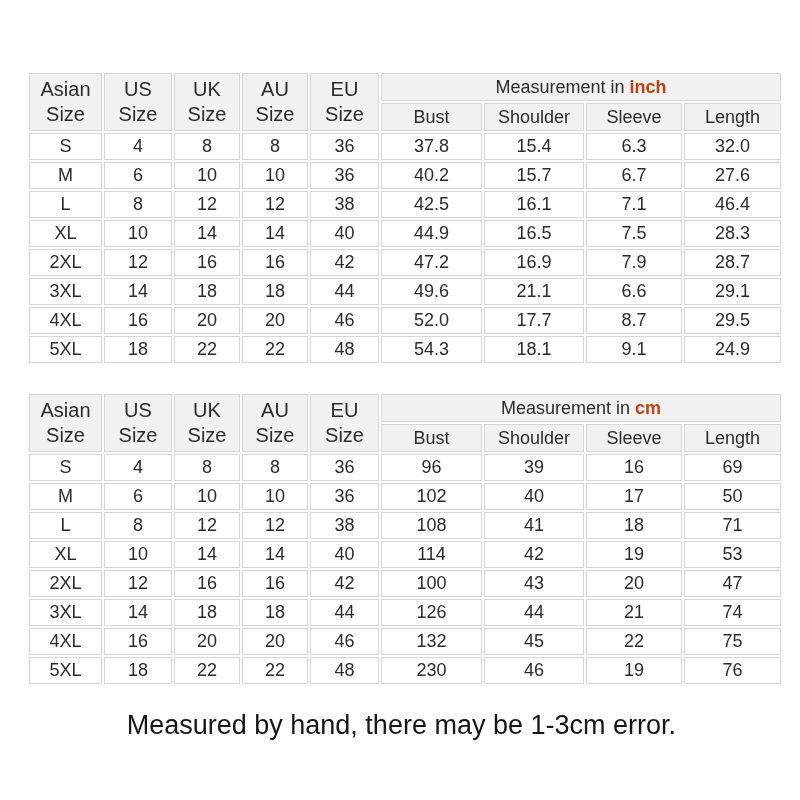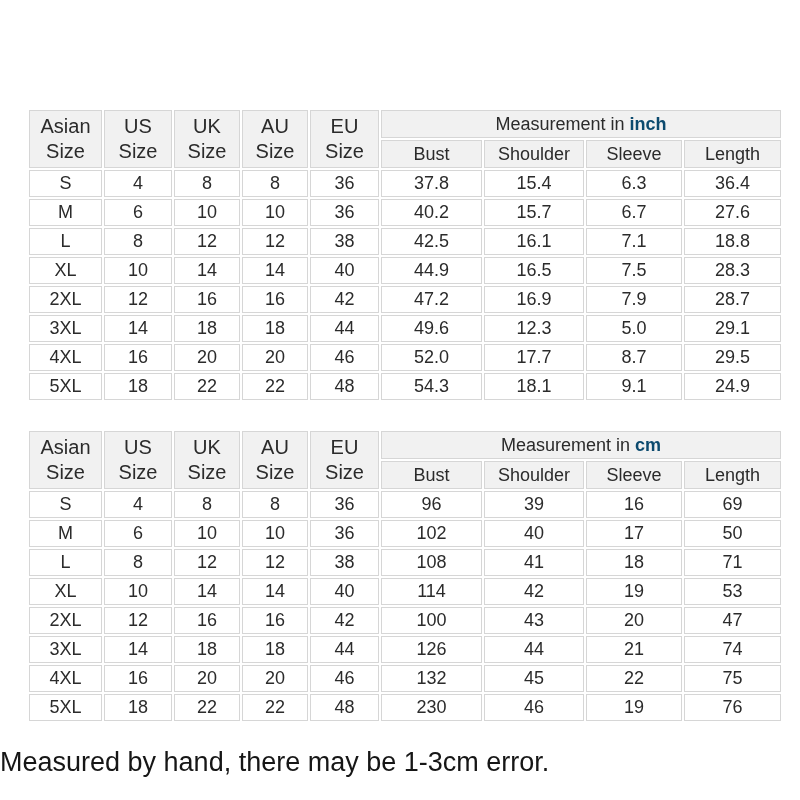--- a/index.html
+++ b/index.html
@@ -1,38 +1,38 @@
 <!DOCTYPE html>
 <html><head>
 <meta charset="utf-8">
 <style>
   html, body { margin:0; padding:0; background:#ffffff; }
   body {
     width:800px; height:800px; overflow:hidden;
     font-family:"Liberation Sans", sans-serif; color:#2b2b2b;
   }
-  .page { padding-top:108px; padding-left:27px; }
+  .page { padding-top:71px; padding-left:27px; }
   table.size-table {
     border-collapse:separate; border-spacing:2px; table-layout:fixed;
   }
   table.size-table th, table.size-table td {
     box-sizing:border-box; border:1px solid #d6d6d6; background:#ffffff;
     text-align:center; vertical-align:middle; padding:0; font-weight:normal;
     overflow:hidden;
   }
   table.size-table thead th { background:#f1f1f1; }
   .size-th { font-size:20px; line-height:1.25; white-space:pre-line; }
   .meas-th { font-size:18px; height:28px; }
   .sub-th  { font-size:18px; height:28px; }
   table.size-table td { font-size:18px; height:27px; }
   .bold { font-weight:bold; }
-  .unit { color:#0c4a6e; font-weight:bold; margin-left:5px; }
+  .unit { color:#c2410c; font-weight:bold; margin-left:5px; }
   .t2 { margin-top:27px; }
   .footer {
-    width:676px; text-align:left; margin-top:24px;
+    width:676px; text-align:right; margin-top:24px;
     font-size:27px; color:#161616;
   }
 </style>
 </head>
 <body>
 
 <div class="page">
 
   <table class="size-table">
     <colgroup>
@@ -72,21 +72,21 @@
     <tbody>
         <tr>
     <td>S</td>
     <td class="bold">4</td>
     <td>8</td>
     <td>8</td>
     <td>36</td>
     <td>37.8</td>
     <td>15.4</td>
     <td>6.3</td>
-    <td>36.4</td>
+    <td>32.0</td>
   </tr>
         <tr>
     <td>M</td>
     <td class="bold">6</td>
     <td>10</td>
     <td>10</td>
     <td>36</td>
     <td>40.2</td>
     <td>15.7</td>
     <td>6.7</td>
@@ -94,21 +94,21 @@
   </tr>
         <tr>
     <td>L</td>
     <td class="bold">8</td>
     <td>12</td>
     <td>12</td>
     <td>38</td>
     <td>42.5</td>
     <td>16.1</td>
     <td>7.1</td>
-    <td>18.8</td>
+    <td>46.4</td>
   </tr>
         <tr>
     <td>XL</td>
     <td class="bold">10</td>
     <td>14</td>
     <td>14</td>
     <td>40</td>
     <td>44.9</td>
     <td>16.5</td>
     <td>7.5</td>
@@ -125,22 +125,22 @@
     <td>7.9</td>
     <td>28.7</td>
   </tr>
         <tr>
     <td>3XL</td>
     <td class="bold">14</td>
     <td>18</td>
     <td>18</td>
     <td>44</td>
     <td>49.6</td>
-    <td>12.3</td>
-    <td>5.0</td>
+    <td>21.1</td>
+    <td>6.6</td>
     <td>29.1</td>
   </tr>
         <tr>
     <td>4XL</td>
     <td class="bold">16</td>
     <td>20</td>
     <td>20</td>
     <td>46</td>
     <td>52.0</td>
     <td>17.7</td>

